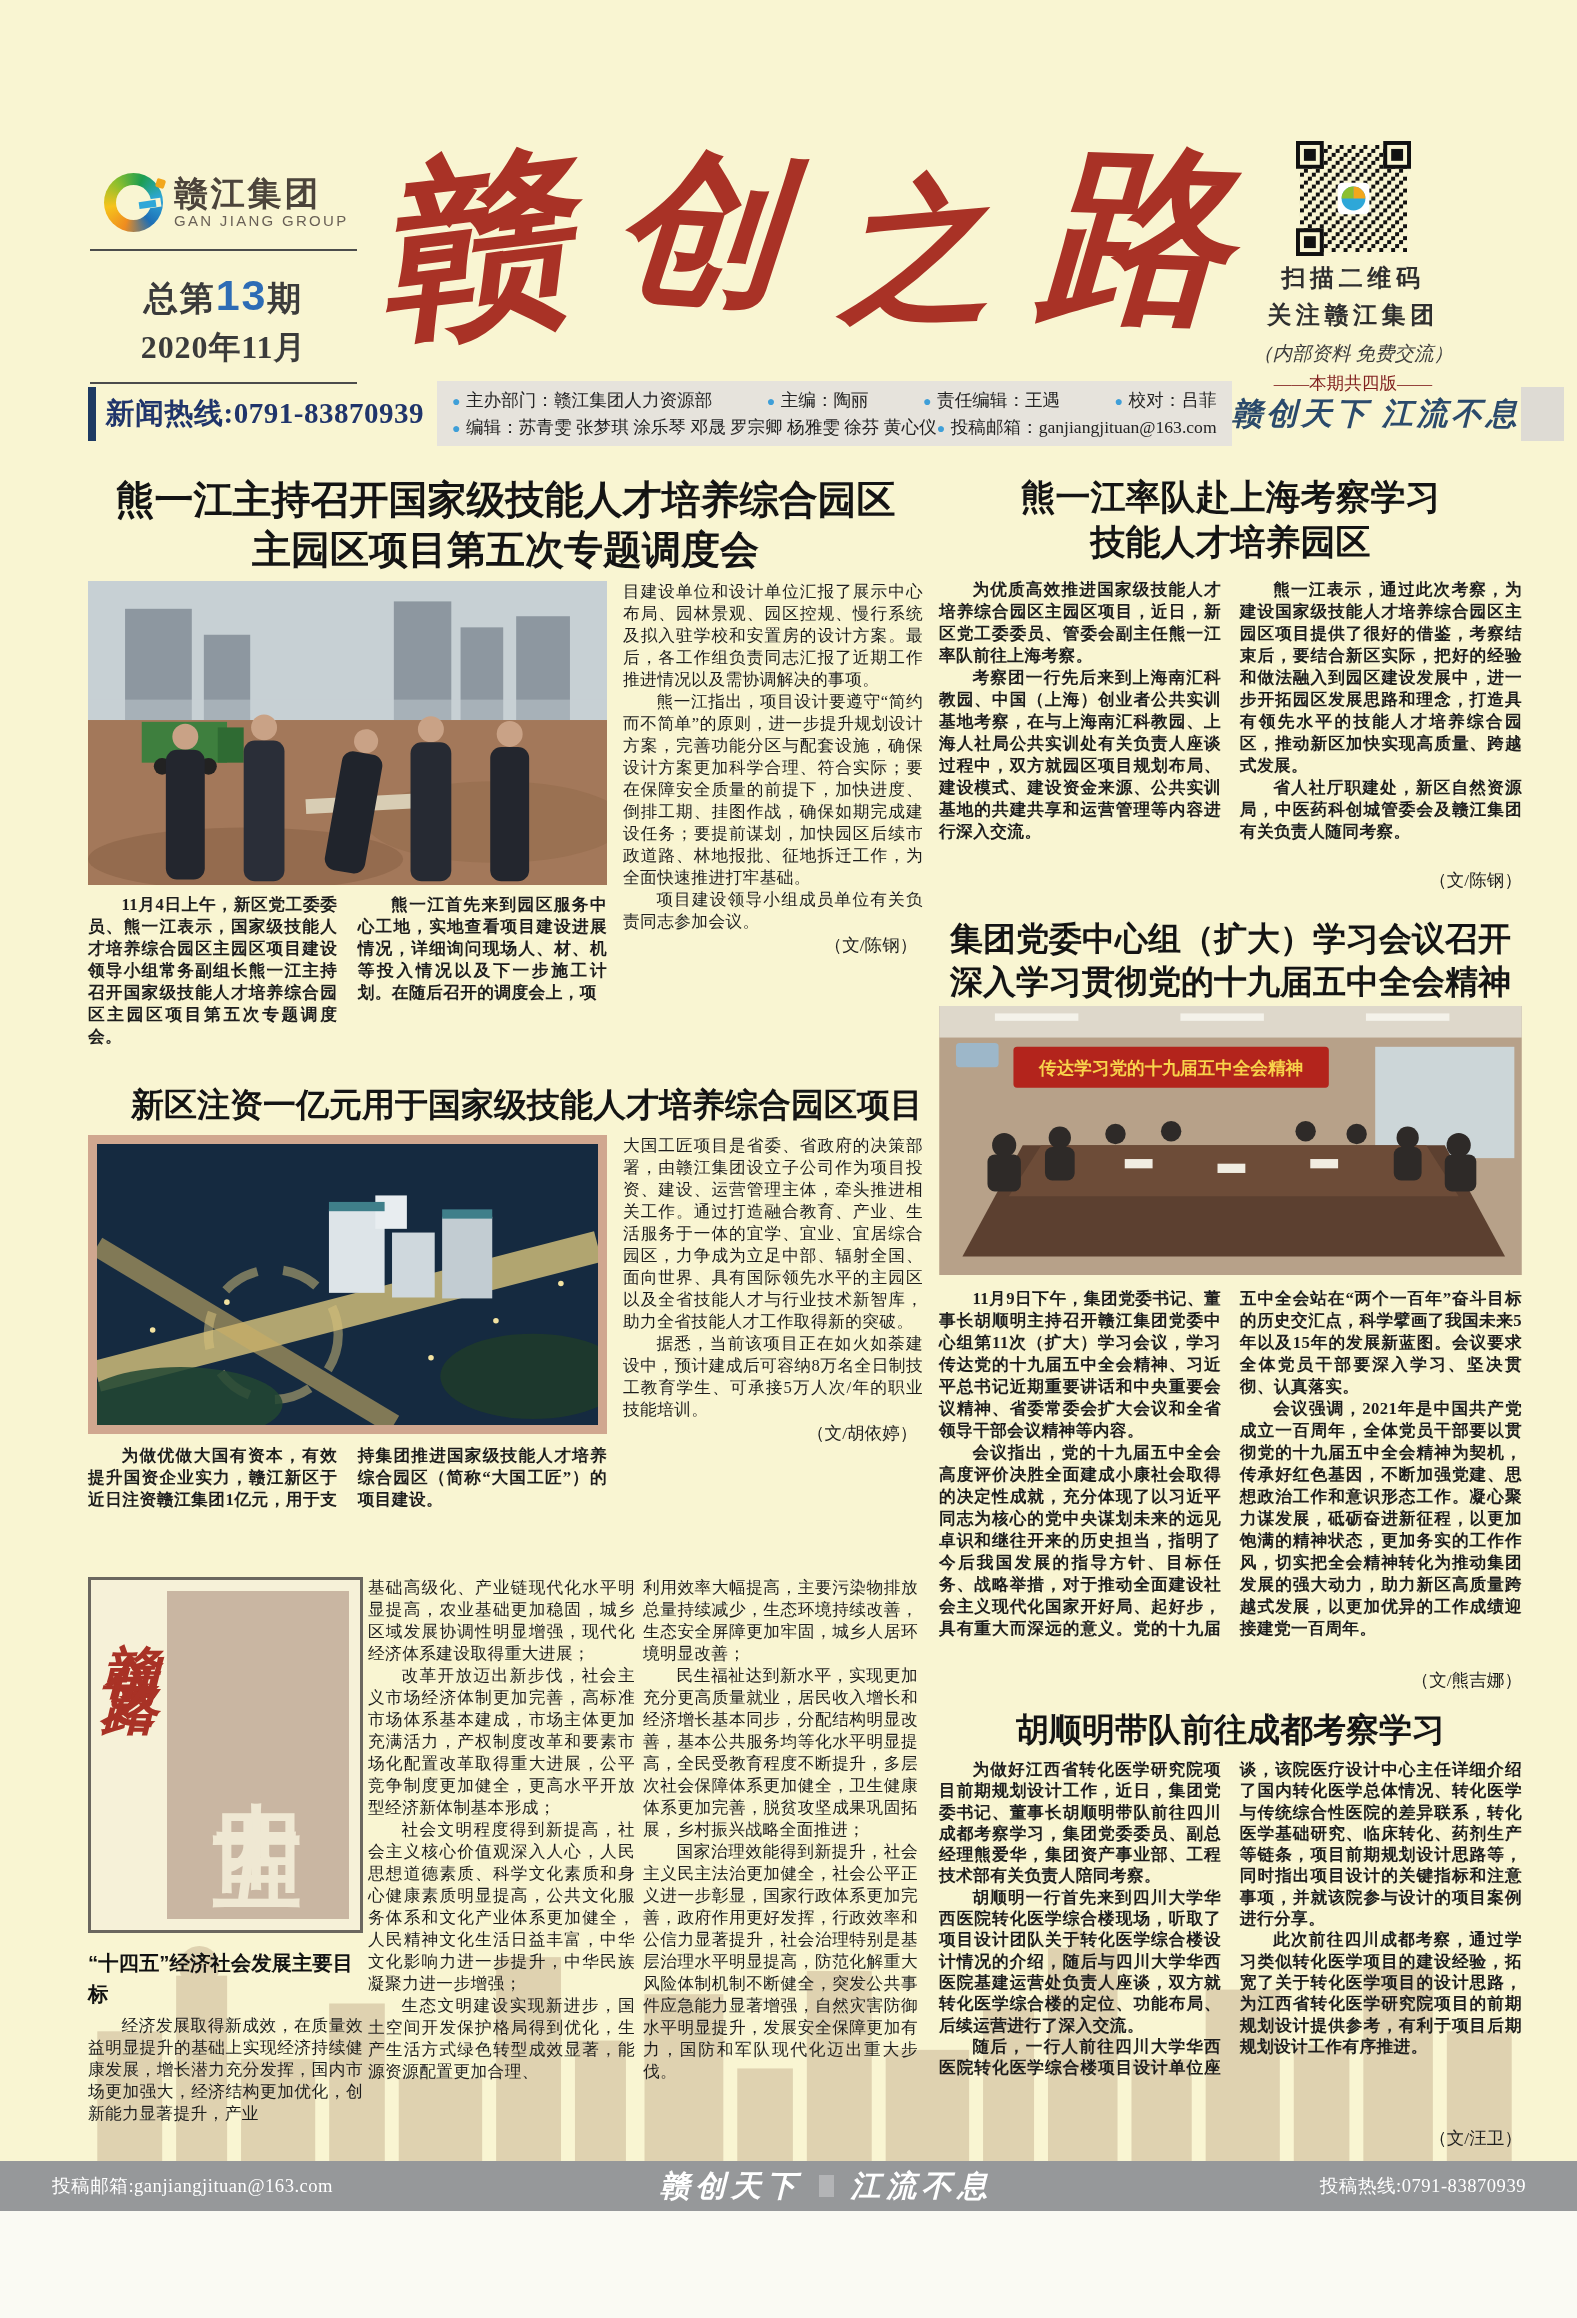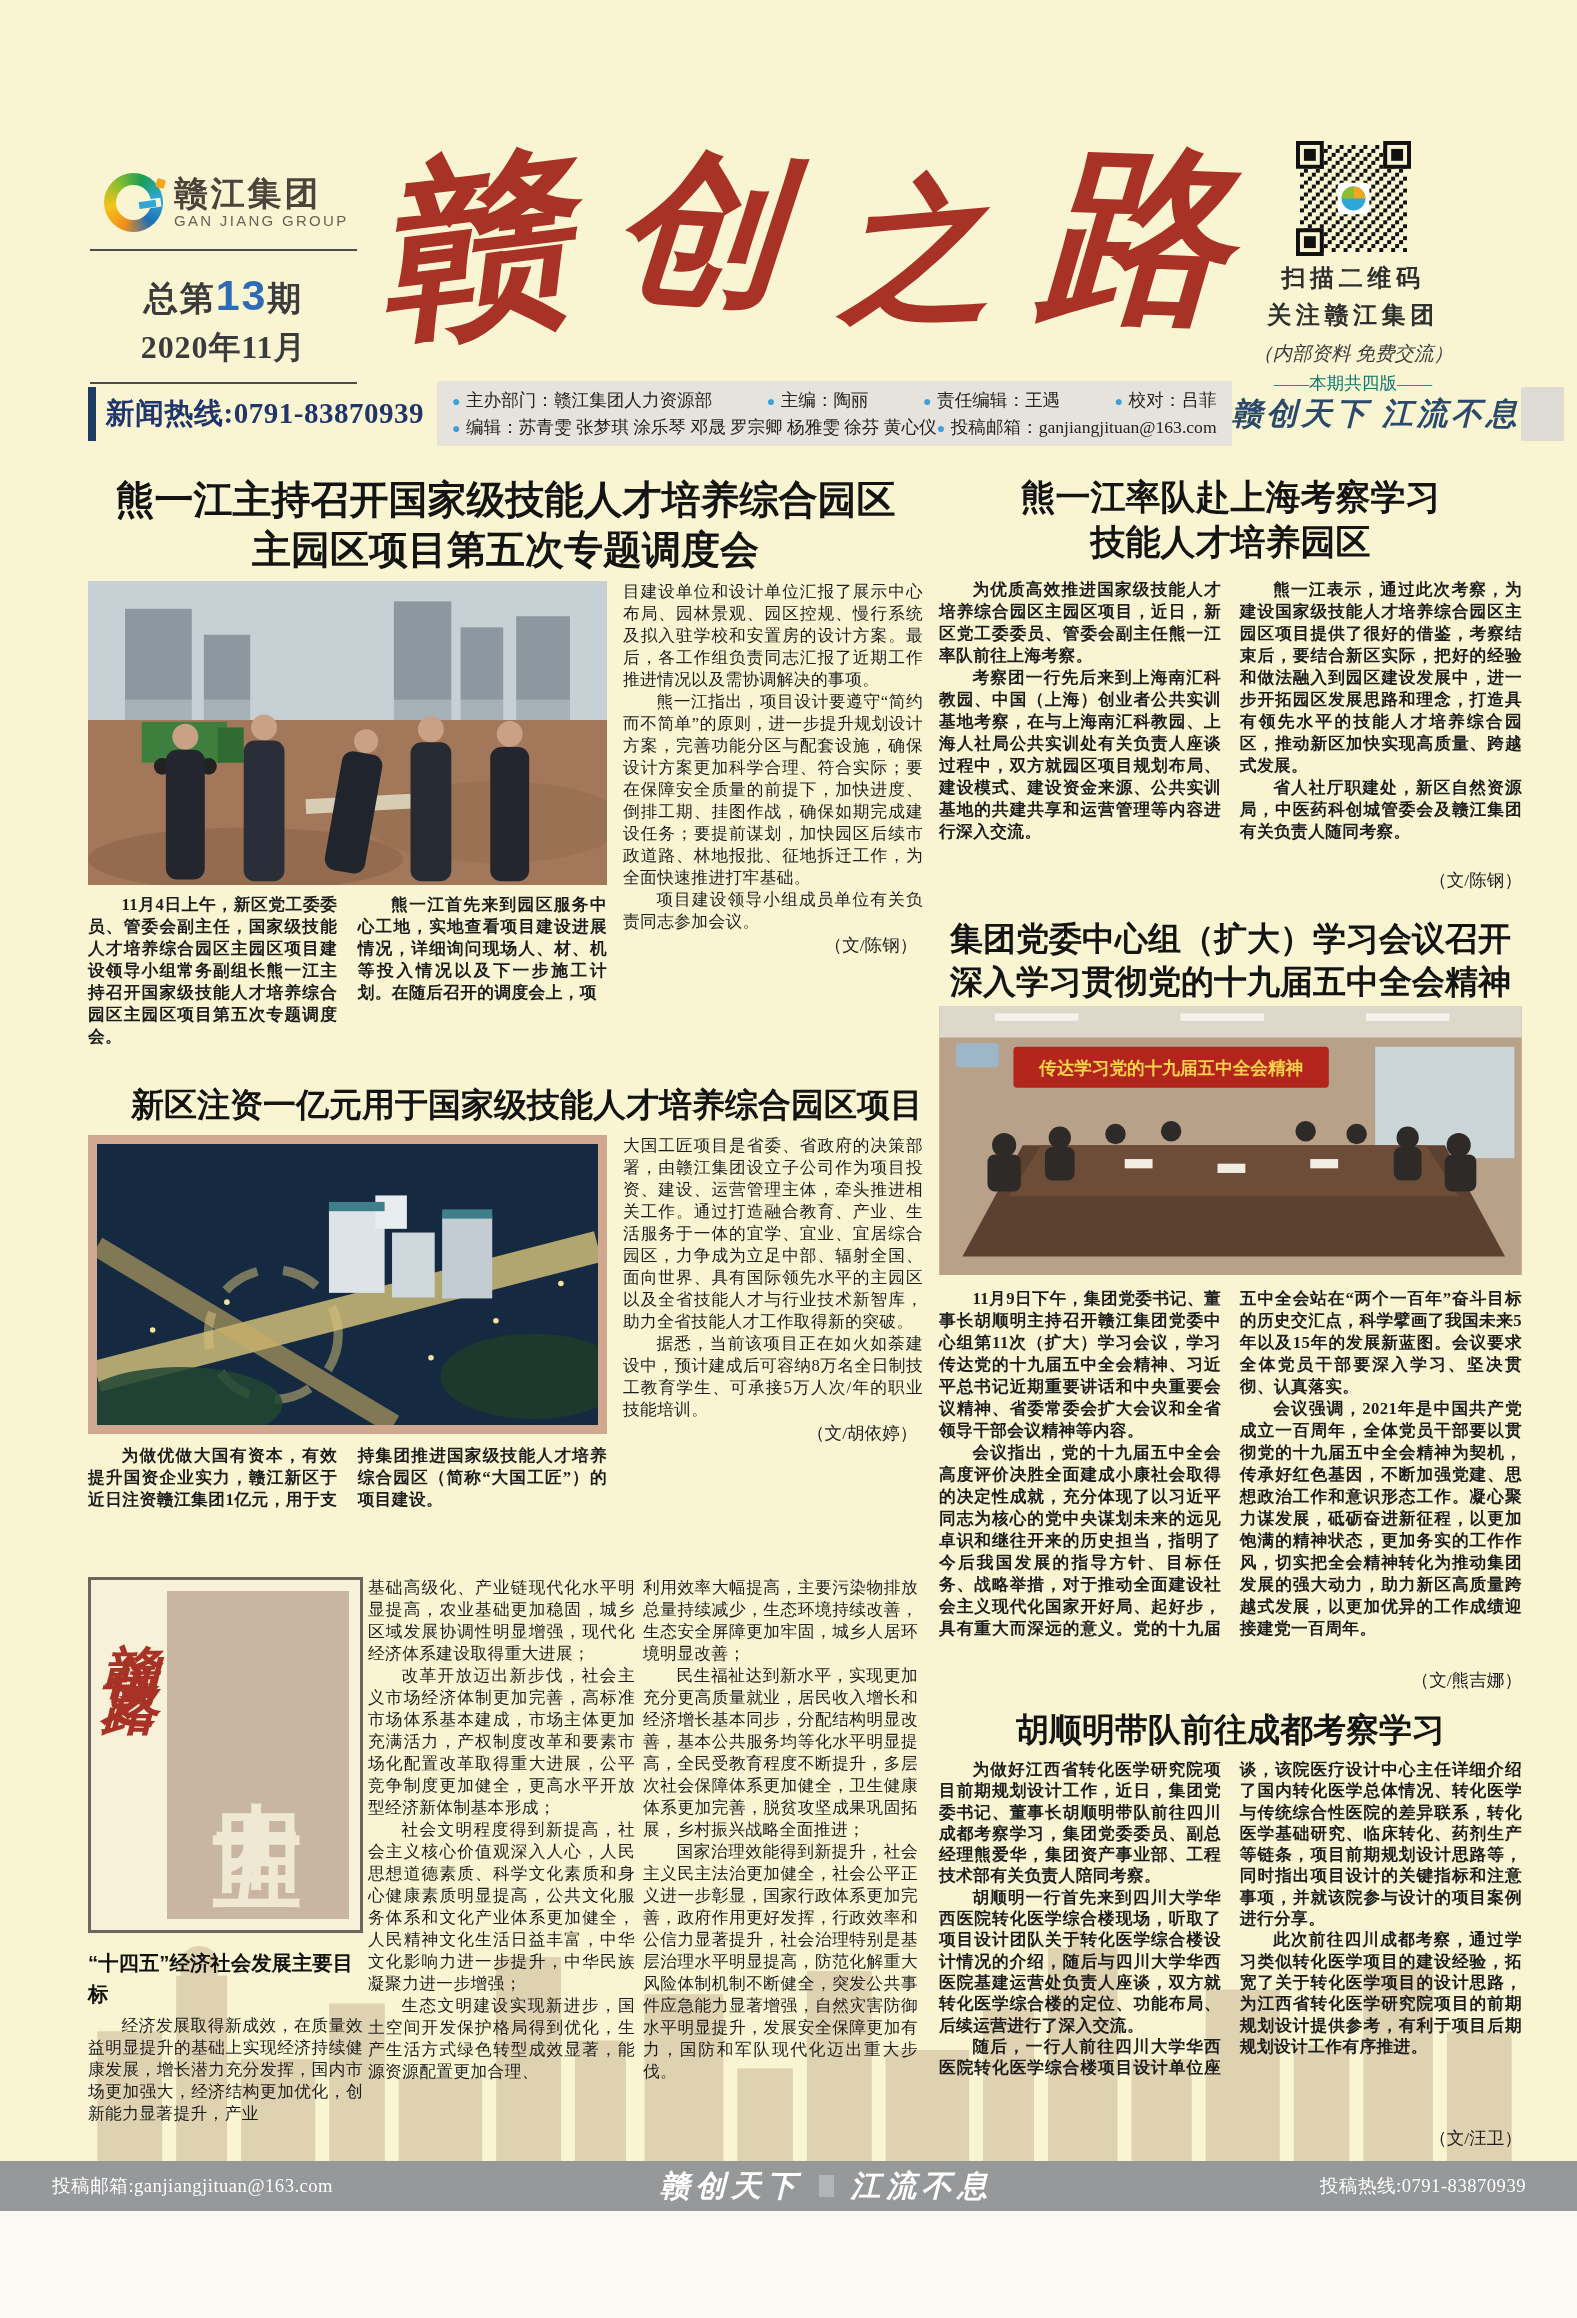--- a/index.html
+++ b/index.html
@@ -31,21 +31,21 @@
   .paper-title span{font-weight:bold;font-style:italic;color:#a93226;line-height:1;}
   .pt0{font-size:190px;transform:rotate(-7deg) translateY(7.4px);}
   .pt1{font-size:167px;transform:rotate(4deg) translateY(-9.3px);}
   .pt2{font-size:153px;transform:rotate(-5deg) translateY(13px);}
   .pt3{font-size:190px;transform:rotate(2deg) translateY(-1.9px);}
 
   .qr-block{position:absolute;left:1239px;top:141px;width:228px;text-align:center;}
   .qr-svg{width:115px;height:115px;display:block;margin:0 auto;}
   .qr-cap{font-size:24px;color:#2f2f2f;letter-spacing:4.6px;margin-top:5.6px;font-weight:bold;}
   .qr-note{font-size:19.5px;color:#3c3c3c;font-style:italic;margin-top:9.3px;}
-  .qr-edition{font-size:17.6px;color:#0f766e;margin-top:3.7px;}
+  .qr-edition{font-size:17.6px;color:#7f1d1d;margin-top:3.7px;}
 
   
   .infobar{position:absolute;left:88px;top:381px;width:1405px;height:65px;display:flex;align-items:center;}
   .hotline-bar{width:8.3px;height:54px;background:#1e3a63;margin-right:9.3px;flex:0 0 auto;}
   .hotline{font-size:29px;font-weight:bold;color:#20356b;letter-spacing:0.5px;white-space:nowrap;margin-right:13px;}
   .graybox{background:#e6e3dc;height:65px;flex:0 0 724px;padding:5.6px 15px;box-sizing:border-box;
            display:flex;flex-direction:column;justify-content:space-around;font-size:17.6px;color:#222;}
   .graybox .row{display:flex;justify-content:space-between;white-space:nowrap;}
   .dot{color:#3f9fd8;font-size:14px;margin-right:5.6px;}
   .slogan{flex:1;text-align:center;font-size:31px;font-weight:bold;font-style:italic;color:#2b4a6b;letter-spacing:3.7px;white-space:nowrap;}
@@ -238,21 +238,21 @@
               <circle cx="370" cy="160" r="14" fill="#c9a286"></circle>
               <rect x="348" y="174" width="44" height="150" rx="12" fill="#262a33"></rect>
             </g>
           <g>
               <circle cx="455" cy="165" r="14" fill="#c9a286"></circle>
               <rect x="434" y="179" width="42" height="145" rx="12" fill="#23262e"></rect>
             </g>
         </g>
       </svg>
       <div class="body-text cols-2" style="height:186px;margin-top:9.3px;">
-          <p>11月4日上午，新区党工委委员、管委会副主任，国家级技能人才培养综合园区主园区项目建设领导小组常务副组长熊一江主持召开国家级技能人才培养综合园区主园区项目第五次专题调度会。</p>
+          <p>11月4日上午，新区党工委委员、熊一江表示，国家级技能人才培养综合园区主园区项目建设领导小组常务副组长熊一江主持召开国家级技能人才培养综合园区主园区项目第五次专题调度会。</p>
           <p>熊一江首先来到园区服务中心工地，实地查看项目建设进展情况，详细询问现场人、材、机等投入情况以及下一步施工计划。在随后召开的调度会上，项</p>
         </div>
     </div>
 
     <div class="abs z1" style="left:535px;top:106px;width:300px;">
       <div class="body-text cont">
           <p>目建设单位和设计单位汇报了展示中心布局、园林景观、园区控规、慢行系统及拟入驻学校和安置房的设计方案。最后，各工作组负责同志汇报了近期工作推进情况以及需协调解决的事项。</p>
           <p>熊一江指出，项目设计要遵守“简约而不简单”的原则，进一步提升规划设计方案，完善功能分区与配套设施，确保设计方案更加科学合理、符合实际；要在保障安全质量的前提下，加快进度、倒排工期、挂图作战，确保如期完成建设任务；要提前谋划，加快园区后续市政道路、林地报批、征地拆迁工作，为全面快速推进打牢基础。</p>
           <p>项目建设领导小组成员单位有关负责同志参加会议。</p>
         </div>

